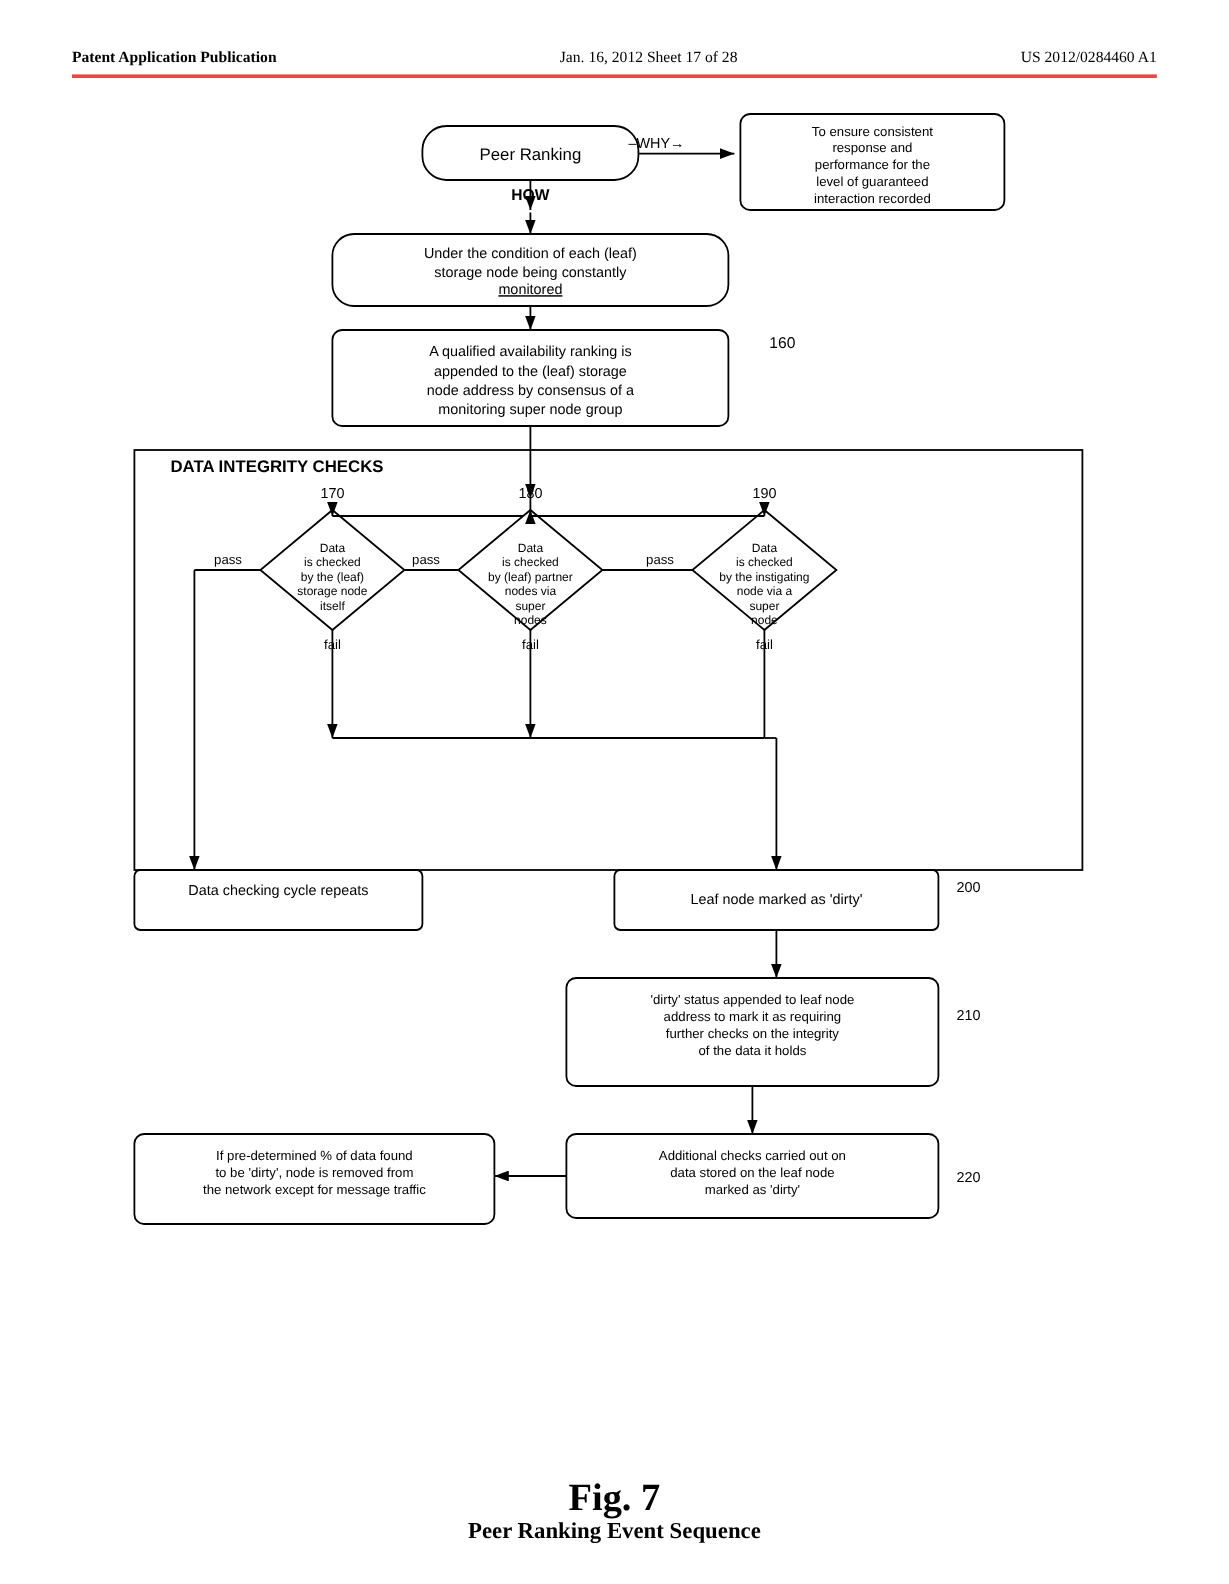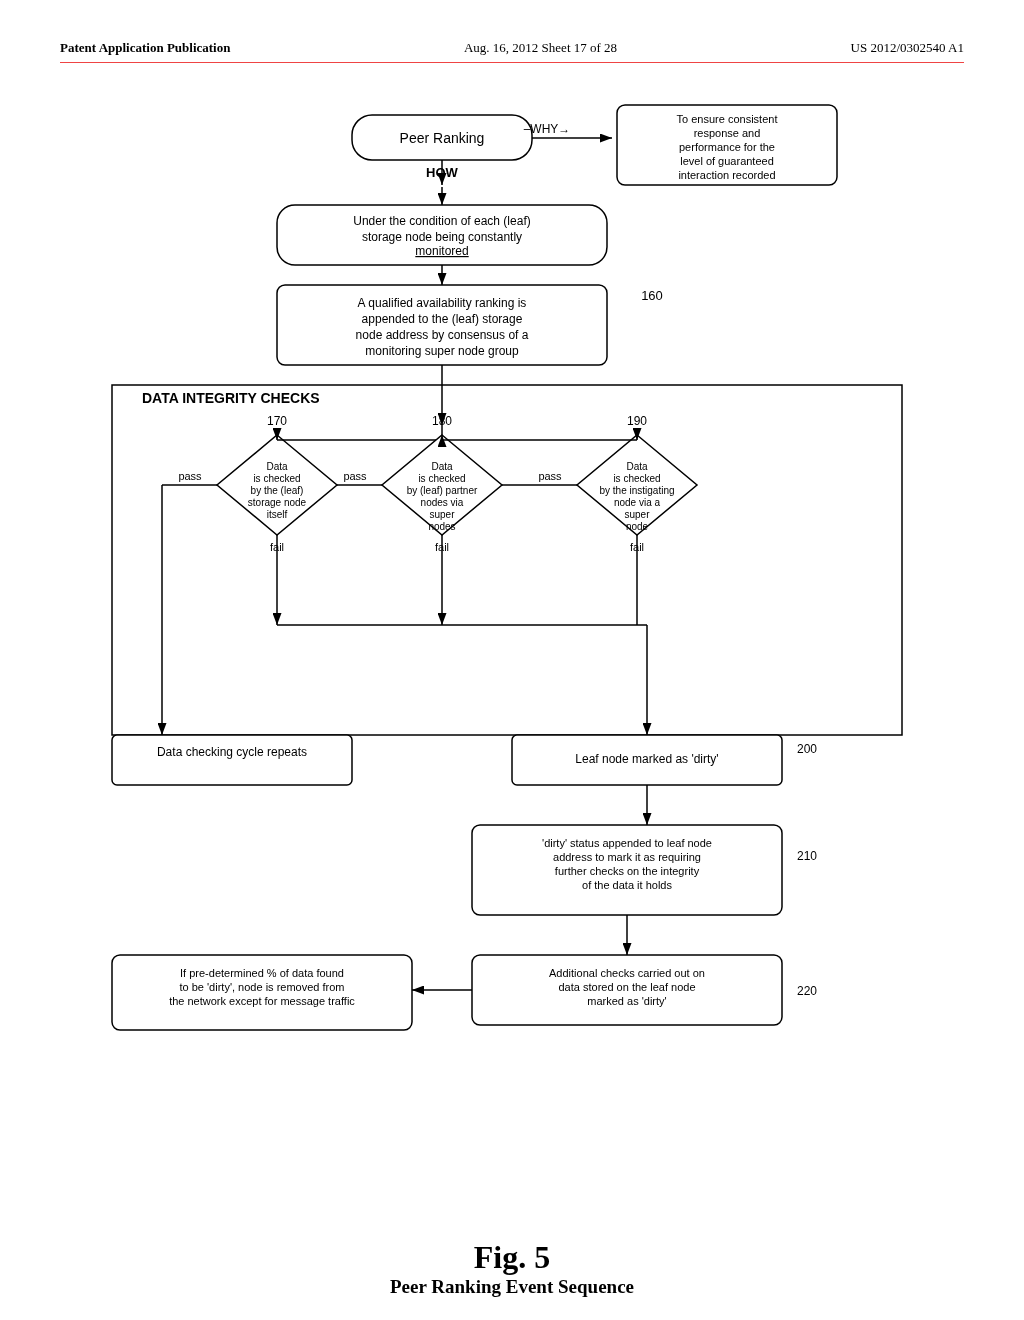--- a/index.html
+++ b/index.html
@@ -14,23 +14,23 @@
     .page {
       width: 1024px;
       height: 1320px;
       position: relative;
       padding: 40px 60px;
     }
     .header {
       display: flex;
       justify-content: space-between;
       align-items: baseline;
-      border-bottom: 1px solid #ef4444;
+      border-bottom: 3px solid #ef4444;
       padding-bottom: 6px;
-      margin-bottom: 32px;
+      margin-bottom: 20px;
     }
     .header-left {
       font-weight: bold;
       font-size: 13px;
     }
     .header-center {
       font-size: 13px;
     }
     .header-right {
       font-size: 13px;
@@ -58,22 +58,22 @@
       font-weight: bold;
       display: block;
     }
   </style>
 </head>
 <body>
 
 <div class="page">
   <div class="header">
     <span class="header-left">Patent Application Publication</span>
-    <span class="header-center">Aug. 16, 2012   Sheet 17 of 28</span>
-    <span class="header-right">US 2012/0302540 A1</span>
+    <span class="header-center">Jan. 16, 2012   Sheet 17 of 28</span>
+    <span class="header-right">US 2012/0284460 A1</span>
   </div>
 
   <div class="diagram-area">
     <svg viewBox="0 0 860 1130">
 
       <rect x="270" y="20" width="180" height="45" rx="20" ry="20" fill="white" stroke="black" stroke-width="1.5"></rect>
       <text x="360" y="48" text-anchor="middle" font-size="14" font-family="Arial, sans-serif">Peer Ranking</text>
 
       <line x1="450" y1="43" x2="530" y2="43" stroke="black" stroke-width="1.5" marker-end="url(#arrowhead)"></line>
       <text x="465" y="38" text-anchor="middle" font-size="12" font-family="Arial, sans-serif">–WHY→</text>
@@ -216,17 +216,17 @@
 
       <defs>
         <marker id="arrowhead" markerWidth="8" markerHeight="6" refX="8" refY="3" orient="auto">
           <polygon points="0 0, 8 3, 0 6" fill="black"></polygon>
         </marker>
       </defs>
 
     </svg>
 
     <div class="fig-caption">
-      <span class="fig-num">Fig. 5</span>
+      <span class="fig-num">Fig. 7</span>
       <span class="fig-title">Peer Ranking Event Sequence</span>
     </div>
   </div>
 </div>
 
 </body></html>

